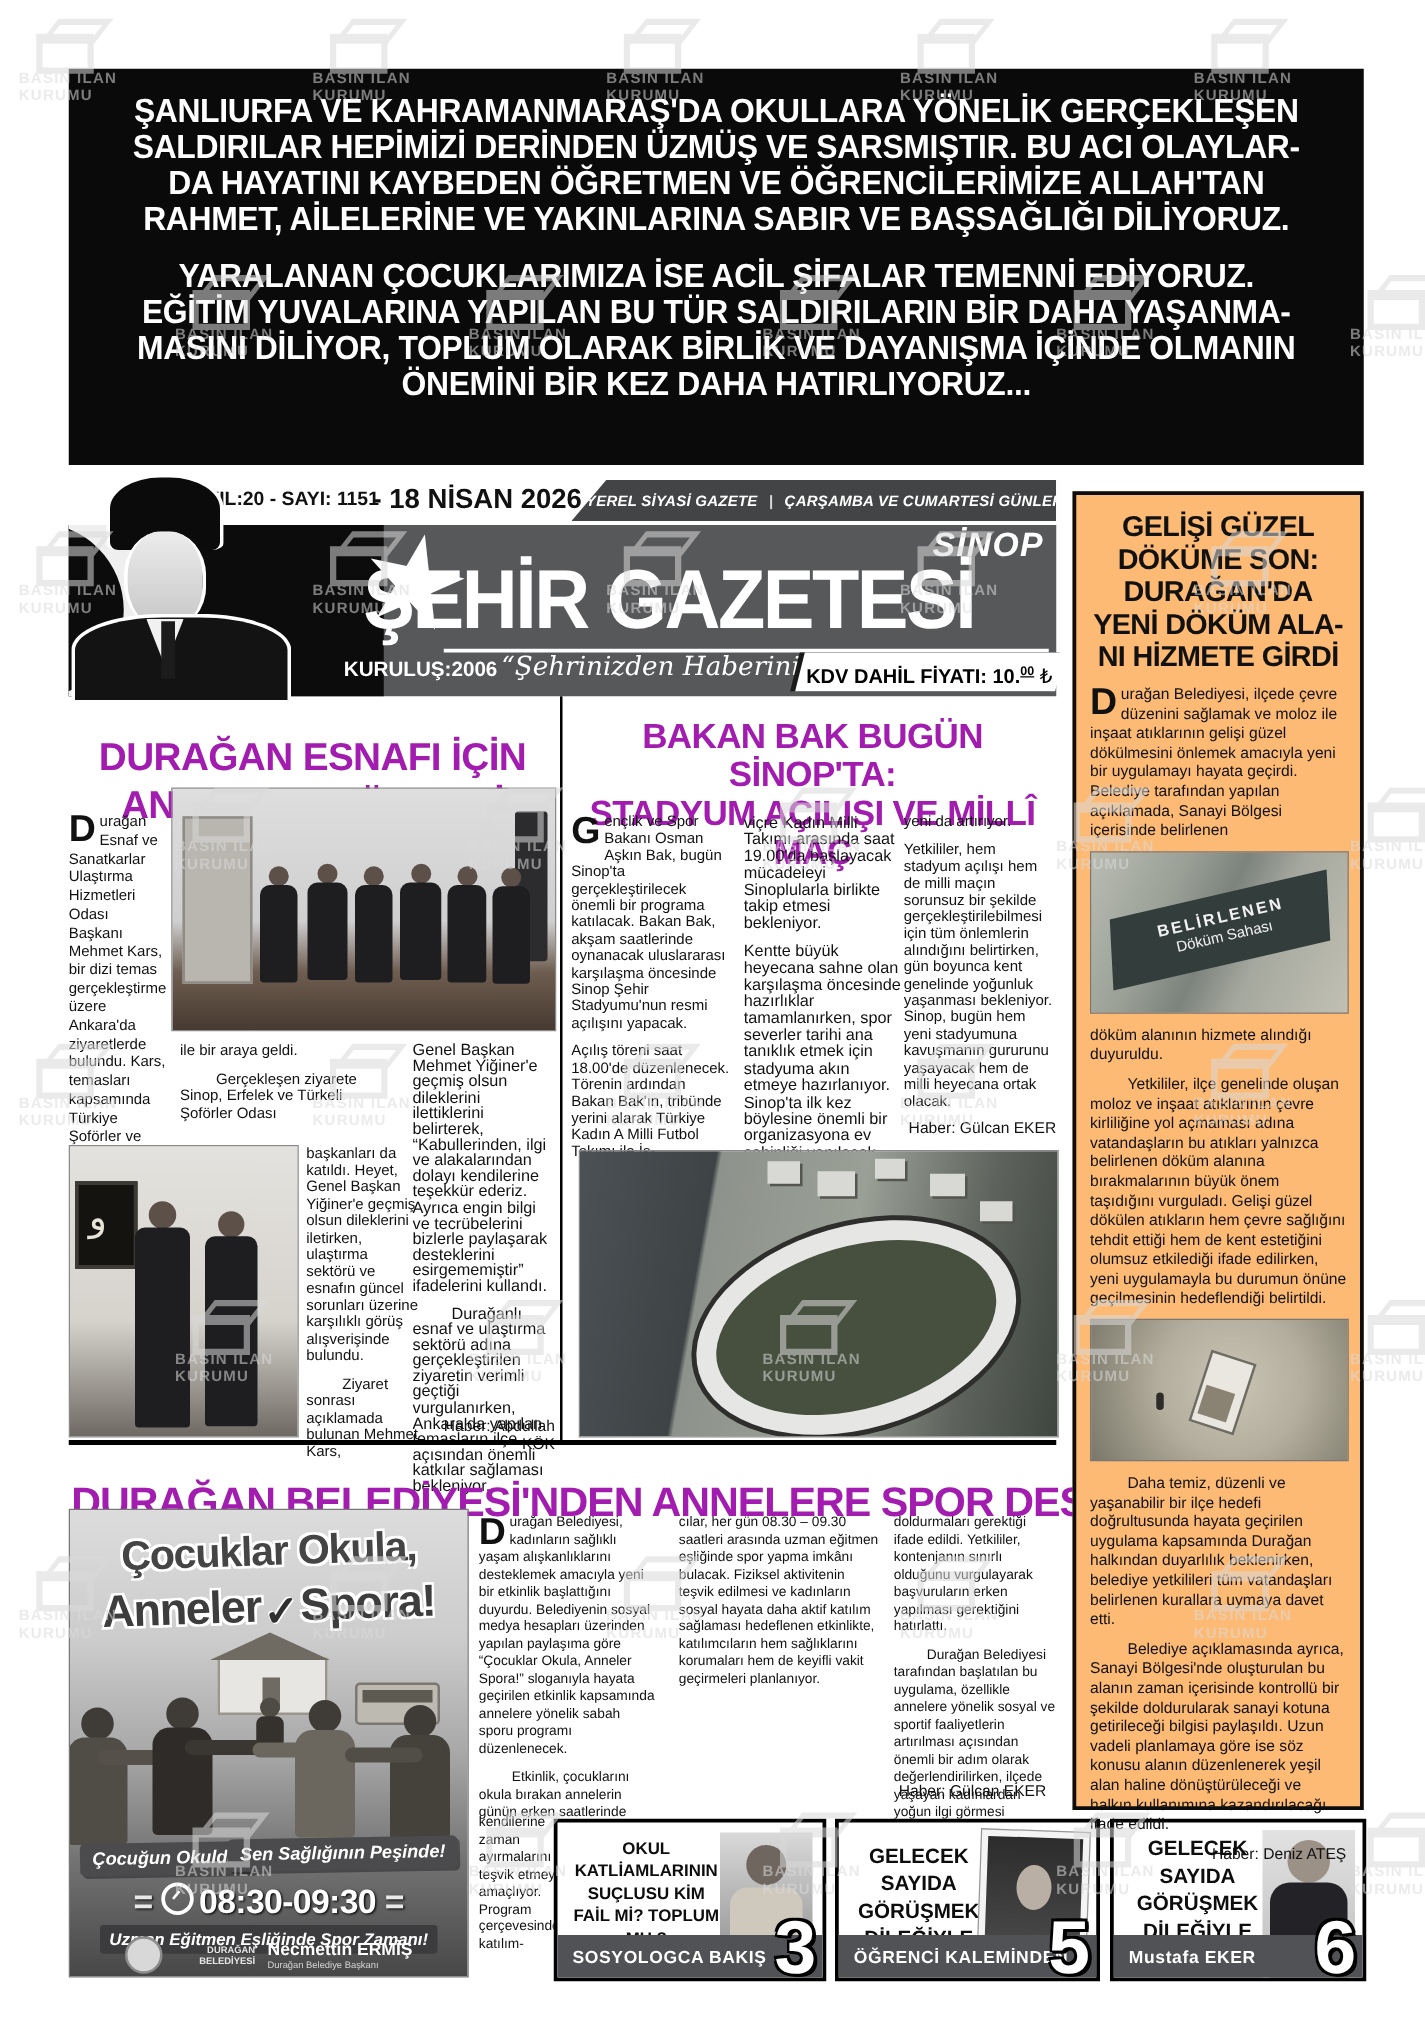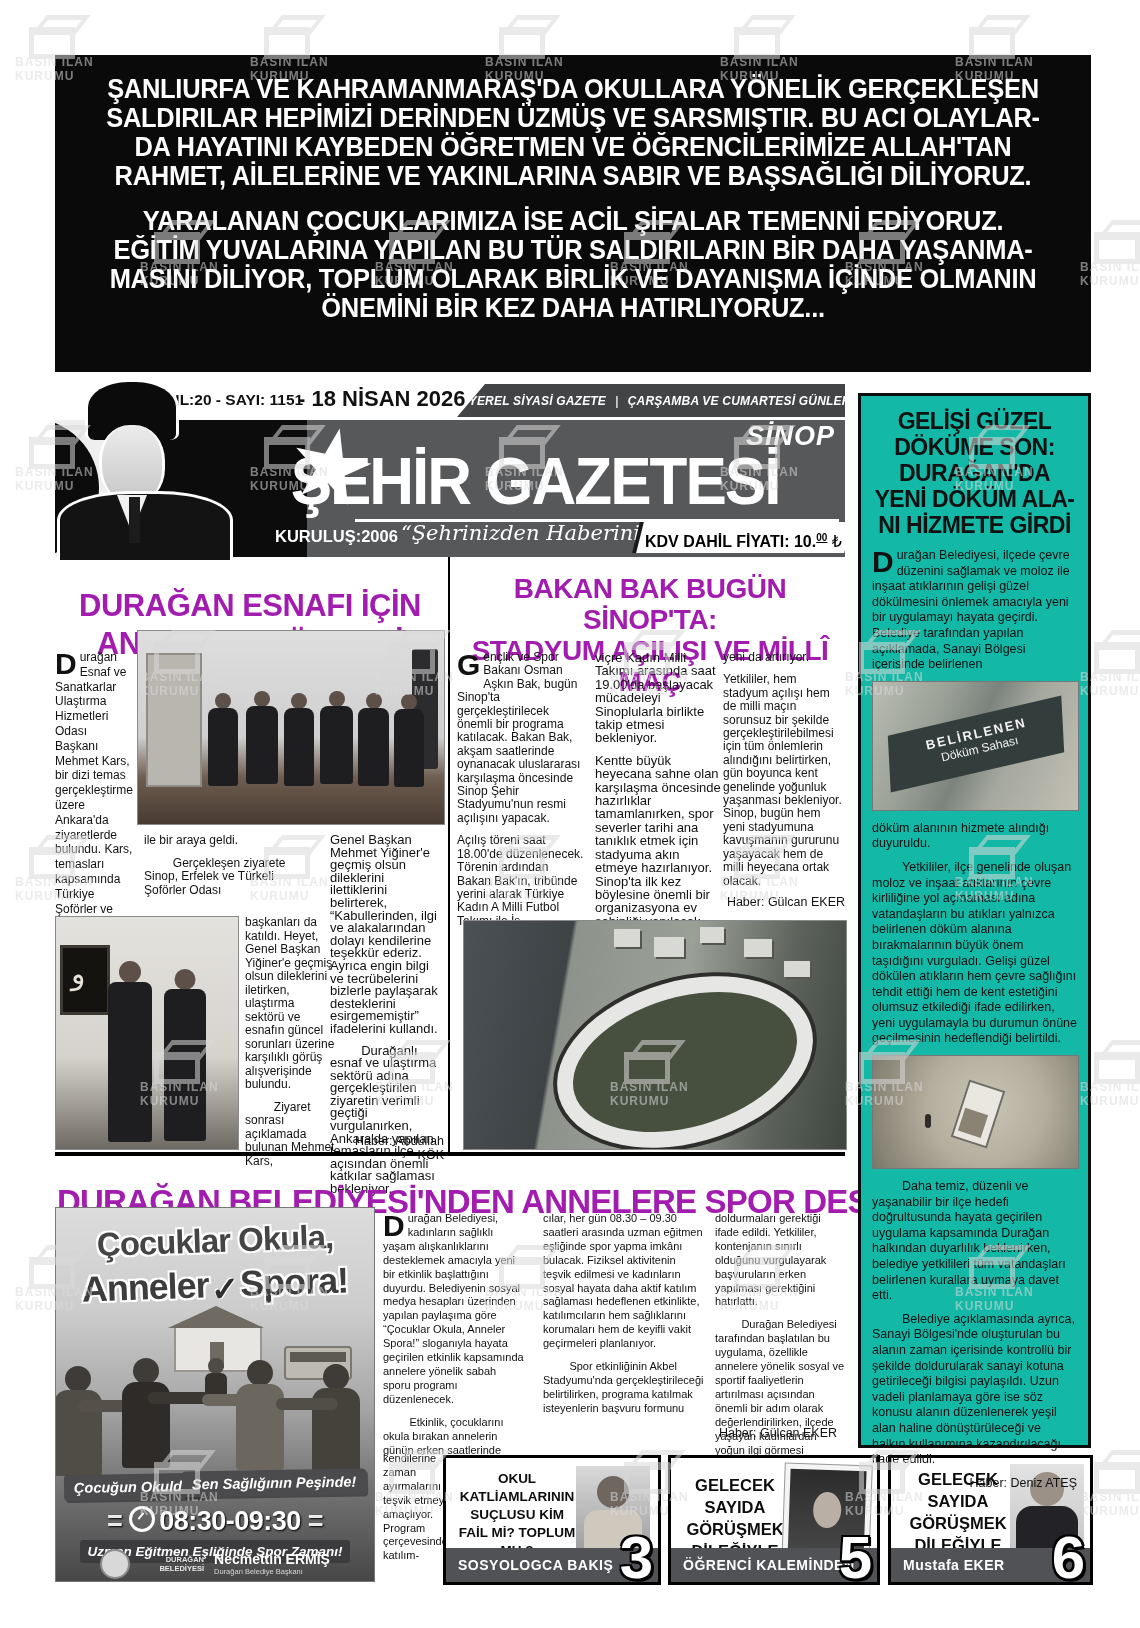--- a/index.html
+++ b/index.html
@@ -98,21 +98,21 @@
   .col-c2 { left:595px; top:651px; width:127px; font-size:13px; line-height:13.4px; }
   .col-c3 { left:723px; top:651px; width:122px; font-size:12px; line-height:13.4px; }
   .credit-center { left:700px; top:895px; width:145px; text-align:right; }
   .ph-stadium { left:463px; top:920px; width:382px; height:228px;
       background:linear-gradient(100deg,#4b5154 0%,#3e4346 26%,#8e928c 27%,#9aa096 55%,#5d635c 80%,#3f463f 100%); }
   .stad-ring { position:absolute; left:90px; top:60px; width:230px; height:130px; border:16px solid #e6e6e4;
       border-radius:50%; transform:rotate(-16deg); background:#47503f; box-shadow:0 0 0 4px #2e2e2c; }
   .stad-bld { position:absolute; background:#d8d8d4; box-shadow:2px 2px 0 #55554f; }
 
   
-  .right-box { left:858px; top:393px; width:233px; height:1055px; background:#14b8a6; border:3px solid #0d0d0d;
+  .right-box { left:858px; top:393px; width:233px; height:1055px; background:#fdba74; border:3px solid #0d0d0d;
                box-sizing:border-box; padding:8px 11px 6px; z-index:2; }
   .rb-hl { font-size:23px; line-height:26px; font-weight:bold; text-align:center; margin:4px 0 10px; letter-spacing:-0.5px; }
   .rb { font-size:12.5px; line-height:15.6px; }
   .rb p { margin:0 0 8px 0; }
   .rb-photo1 { position:relative; width:100%; height:128px; margin:4px 0 10px;
       background:linear-gradient(115deg,#b9bcb2 0%,#9aa096 30%,#7c837d 48%,#a5a89e 65%,#c2c0b4 100%); border:1px solid #777; }
   .dump-band { position:absolute; left:14px; top:34px; width:178px; height:56px; background:#333d3c;
       transform:rotate(-13deg) skewX(-10deg); }
   .dump-label { position:absolute; left:30px; top:44px; transform:rotate(-13deg); color:#f2f2f2; text-align:center; width:150px; }
   .dump-label .l1 { font-size:13px; font-weight:bold; letter-spacing:2px; }
@@ -420,21 +420,20 @@
 
     <div class="col col-d1">
       <p><span class="dropcap">D</span><span>urağan Belediyesi, kadınların sağlıklı yaşam alışkanlıklarını desteklemek amacıyla yeni bir etkinlik başlattığını duyurdu. Belediyenin sosyal medya hesapları üzerinden yapılan paylaşıma göre “Çocuklar Okula, Anneler Spora!” sloganıyla hayata geçirilen etkinlik kapsamında annelere yönelik sabah sporu programı düzenlenecek.</span></p>
       <p class="ind">Etkinlik, çocuklarını okula bırakan annelerin günün erken saatlerinde</p>
     </div>
     <div class="col col-d1b">
       <p>kendilerine zaman ayırmalarını teşvik etmeyi amaçlıyor. Program çerçevesinde katılım-</p>
     </div>
     <div class="col col-d2">
       <p>cılar, her gün 08.30 – 09.30 saatleri arasında uzman eğitmen eşliğinde spor yapma imkânı bulacak. Fiziksel aktivitenin teşvik edilmesi ve kadınların sosyal hayata daha aktif katılım sağlaması hedeflenen etkinlikte, katılımcıların hem sağlıklarını korumaları hem de keyifli vakit geçirmeleri planlanıyor.</p>
-      <p class="ind">Spor etkinliğinin Akbel Stadyumu'nda gerçekleştirileceği belirtilirken, programa katılmak isteyenlerin başvuru formunu</p>
     </div>
     <div class="col col-d3">
       <p>doldurmaları gerektiği ifade edildi. Yetkililer, kontenjanın sınırlı olduğunu vurgulayarak başvuruların erken yapılması gerektiğini hatırlattı.</p>
       <p class="ind">Durağan Belediyesi tarafından başlatılan bu uygulama, özellikle annelere yönelik sosyal ve sportif faaliyetlerin artırılması açısından önemli bir adım olarak değerlendirilirken, ilçede yaşayan kadınlardan yoğun ilgi görmesi bekleniyor.</p>
     </div>
     <div class="abs credit credit-bottom">Haber: Gülcan EKER</div>
   </article>
 
   <div class="ad ad1">
     <div class="ad-title">OKUL KATLİAMLARININ SUÇLUSU KİM FAİL Mİ? TOPLUM MU ?</div>

